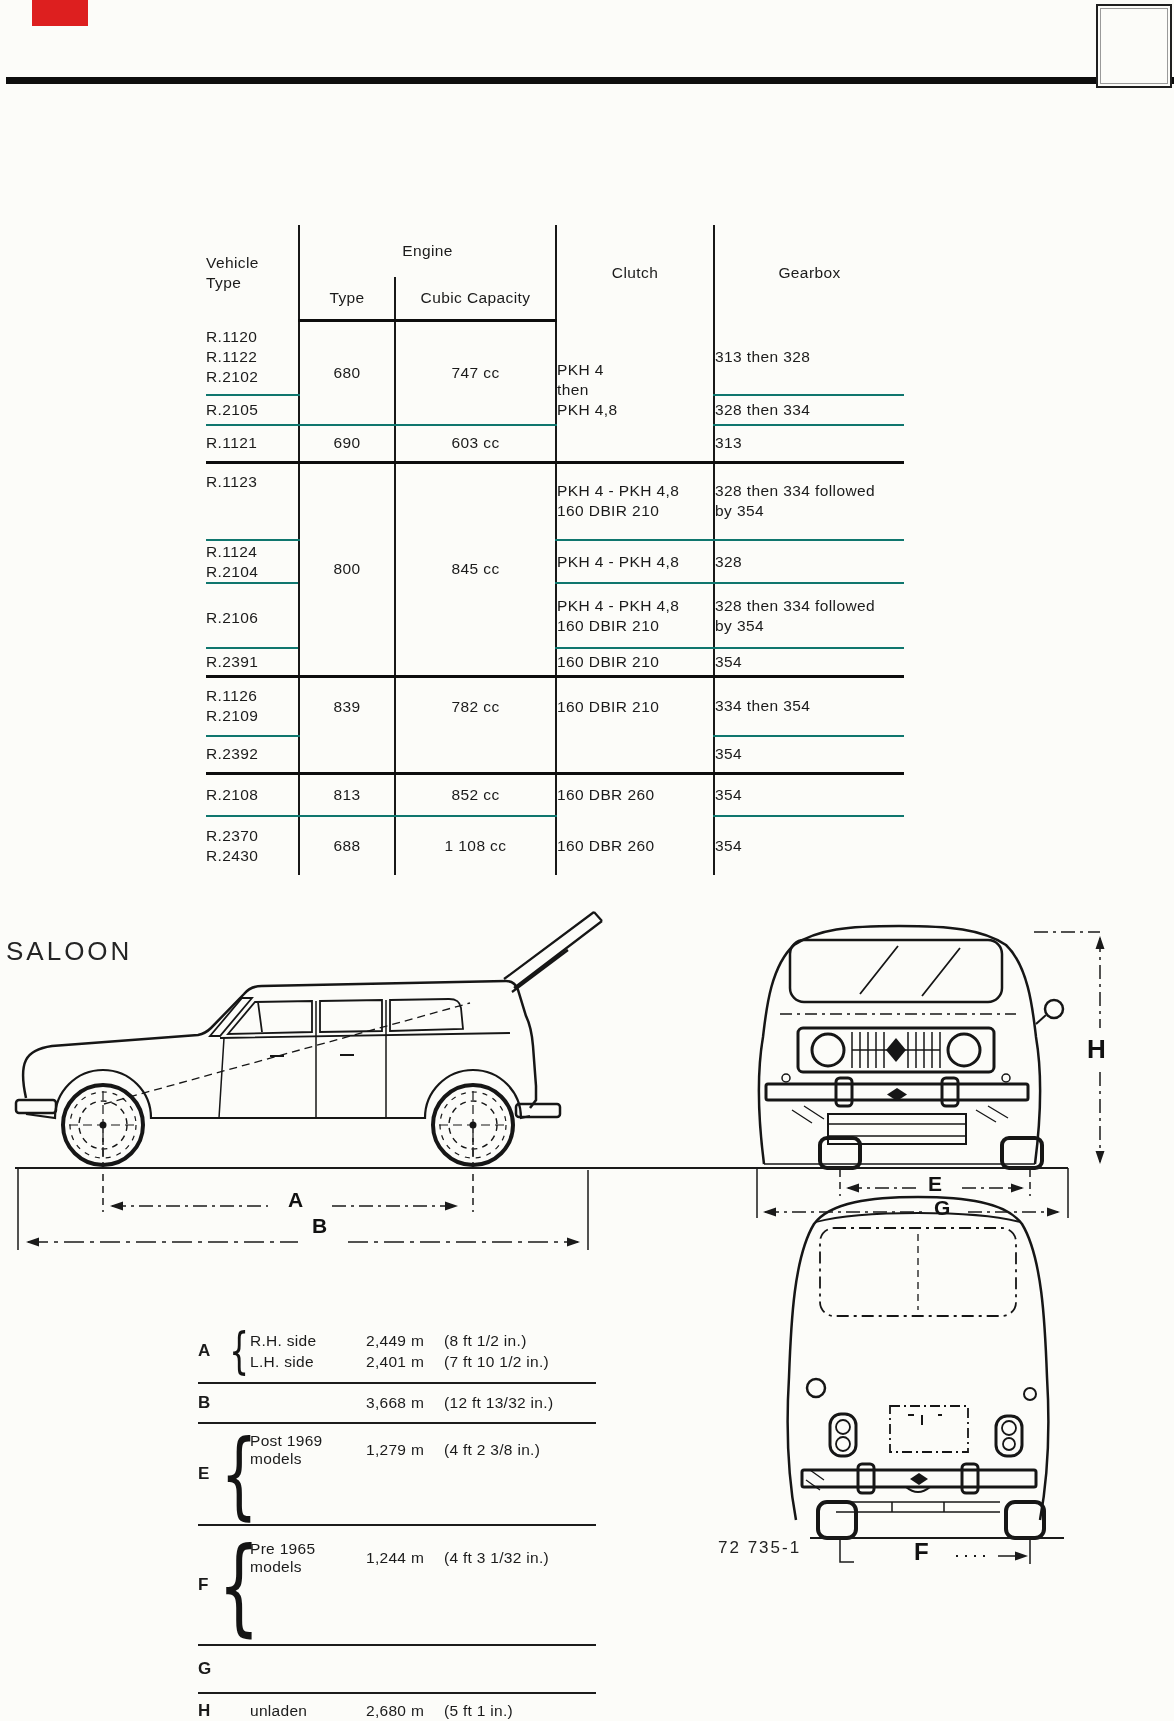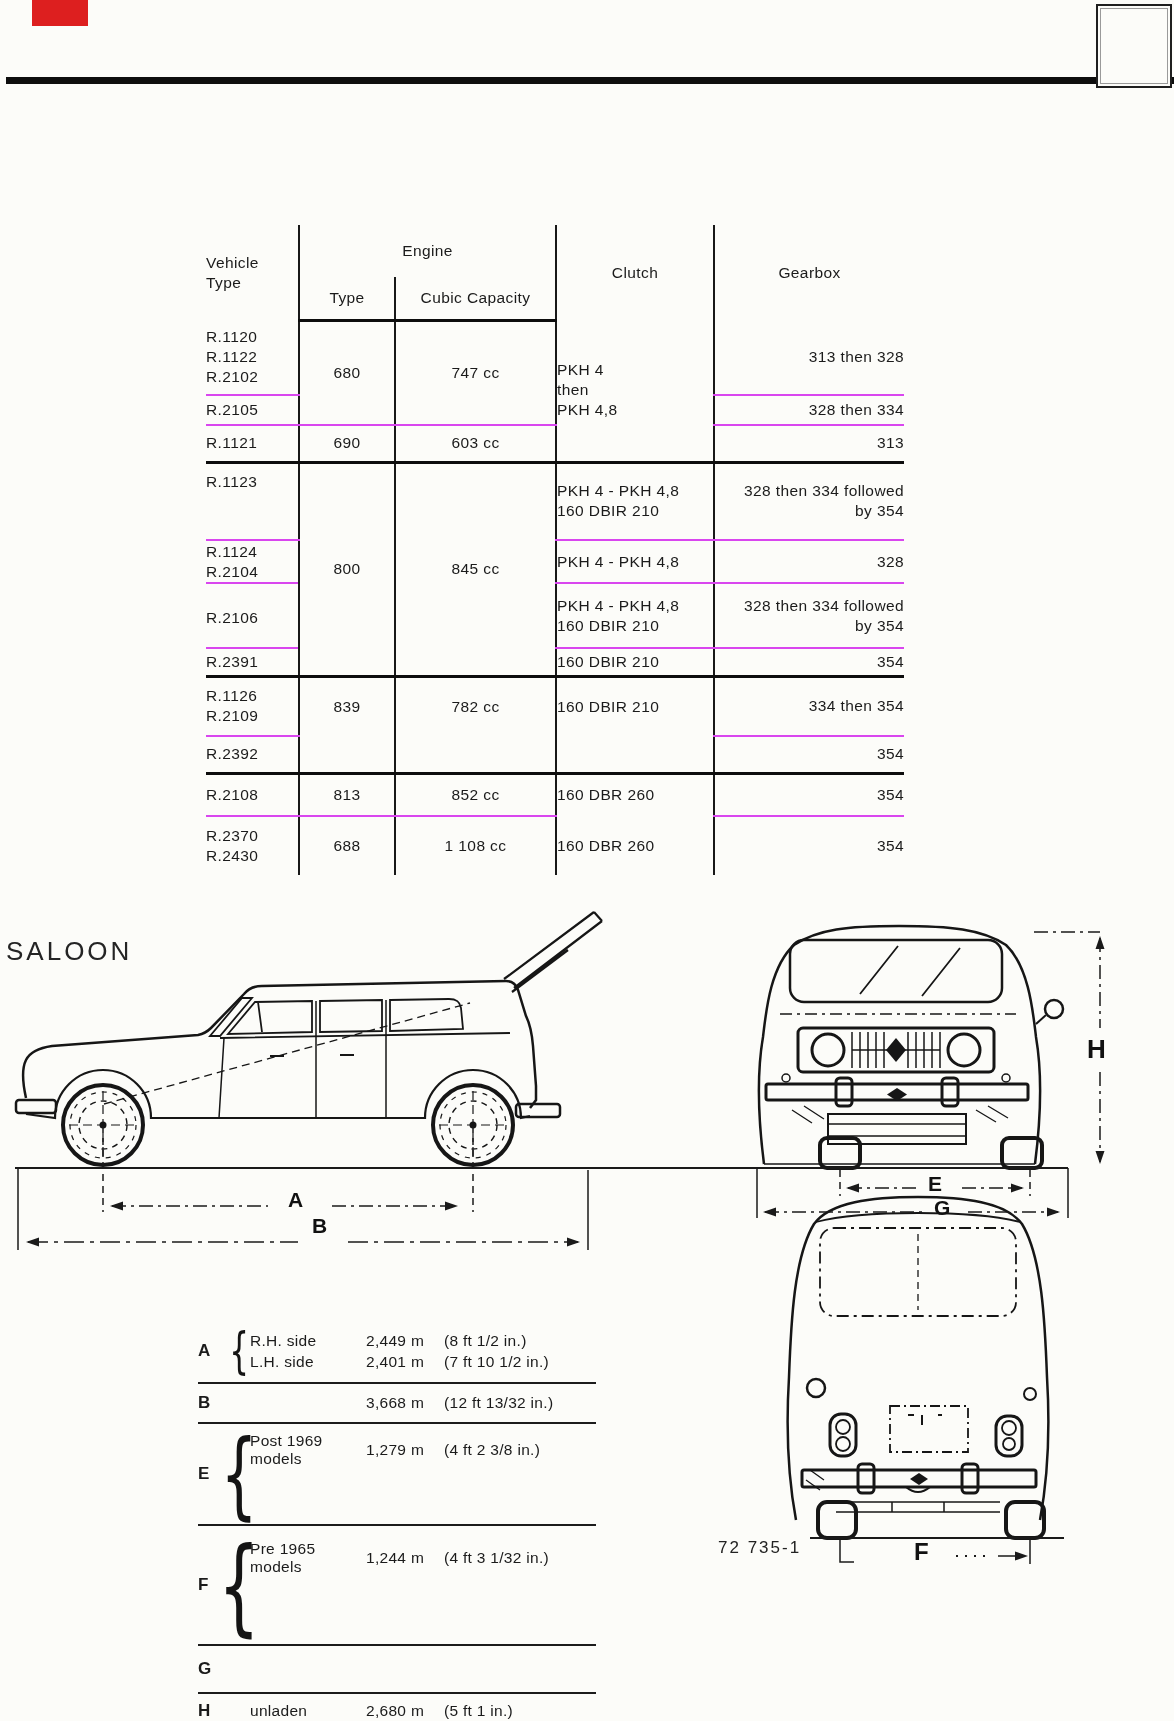--- a/index.html
+++ b/index.html
@@ -13,24 +13,24 @@
   .top-rule{position:absolute;left:6px;top:77px;width:1168px;height:7px;background:#0e0e0e;}
   .corner-box{position:absolute;left:1096px;top:4px;width:72px;height:80px;
     border:2px solid #1f1f1f;background:#fcfcf9;
     box-shadow:inset 0 0 0 2px #fcfcf9, inset 0 0 0 3px #9a9a9a;}
   
   table.spec{position:absolute;left:206px;top:225px;width:698px;border-collapse:collapse;table-layout:fixed;}
   table.spec td{font-size:15.5px;letter-spacing:.4px;vertical-align:middle;padding:0;line-height:20px;}
   td.vt{text-align:left;padding-left:8px;line-height:19px;}
   td.ctr{text-align:center;}
   td.cl{text-align:left;padding-left:8px;}
-  td.gb{text-align:right;padding-left:14px;}
+  td.gb{text-align:left;padding-left:14px;}
   .ws{white-space:pre-line;}
   .bl{border-left:2px solid #181818;}
-  .bb{border-bottom:2px solid #d946ef;margin-top:44px;}
+  .bb{border-bottom:2px solid #0f766e;margin-top:44px;}
   .bbh{border-bottom:3px solid #0d0d0d;}
   .vb{vertical-align:bottom;padding-bottom:3px;}
   td.hdr{font-size:15.5px;letter-spacing:.4px;}
   td.hdr-vt{text-align:left;padding-left:10px;vertical-align:top;padding-top:10px;line-height:22px;}
   td.hdr-ctr{text-align:center;vertical-align:top;padding-top:8px;}
   td.hdr-sub{text-align:center;vertical-align:top;padding-top:6px;}
   td.hdr-left{text-align:center;padding-left:26px;vertical-align:middle;}
   
   .saloon{position:absolute;left:6px;top:936px;font-size:26px;letter-spacing:3px;color:#242424;}
   .dimletter{position:absolute;font-weight:700;color:#111;}

